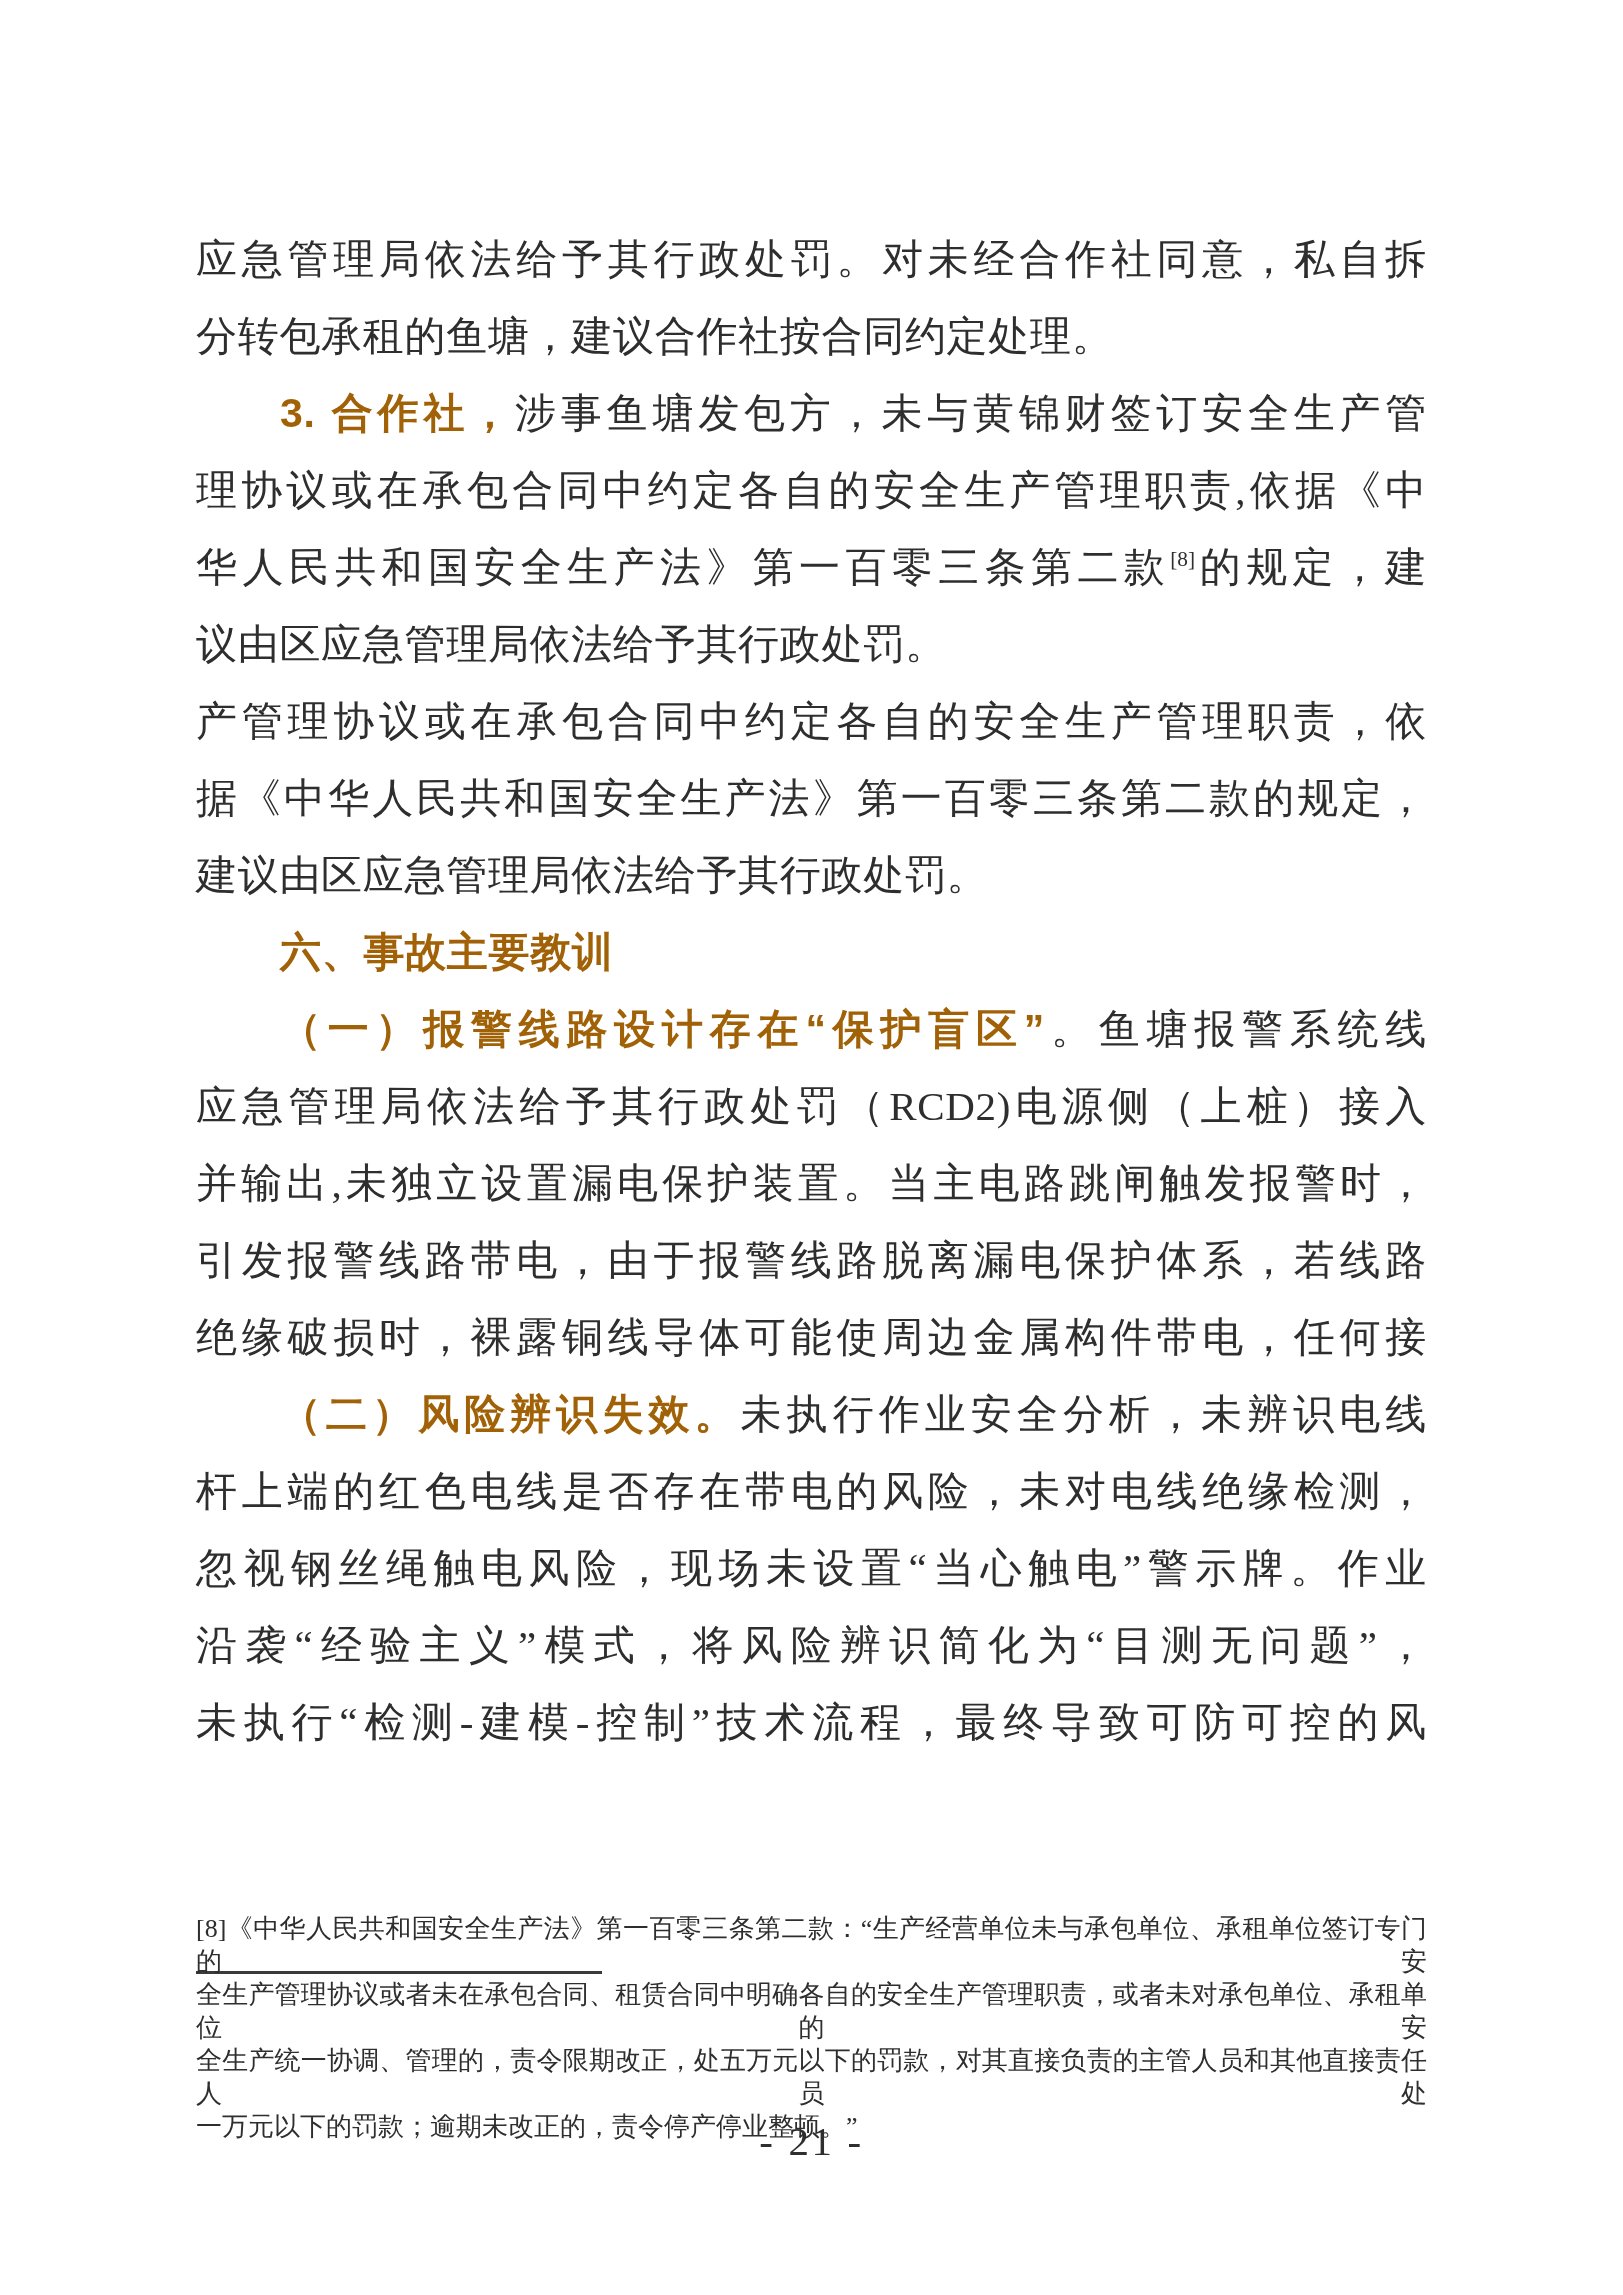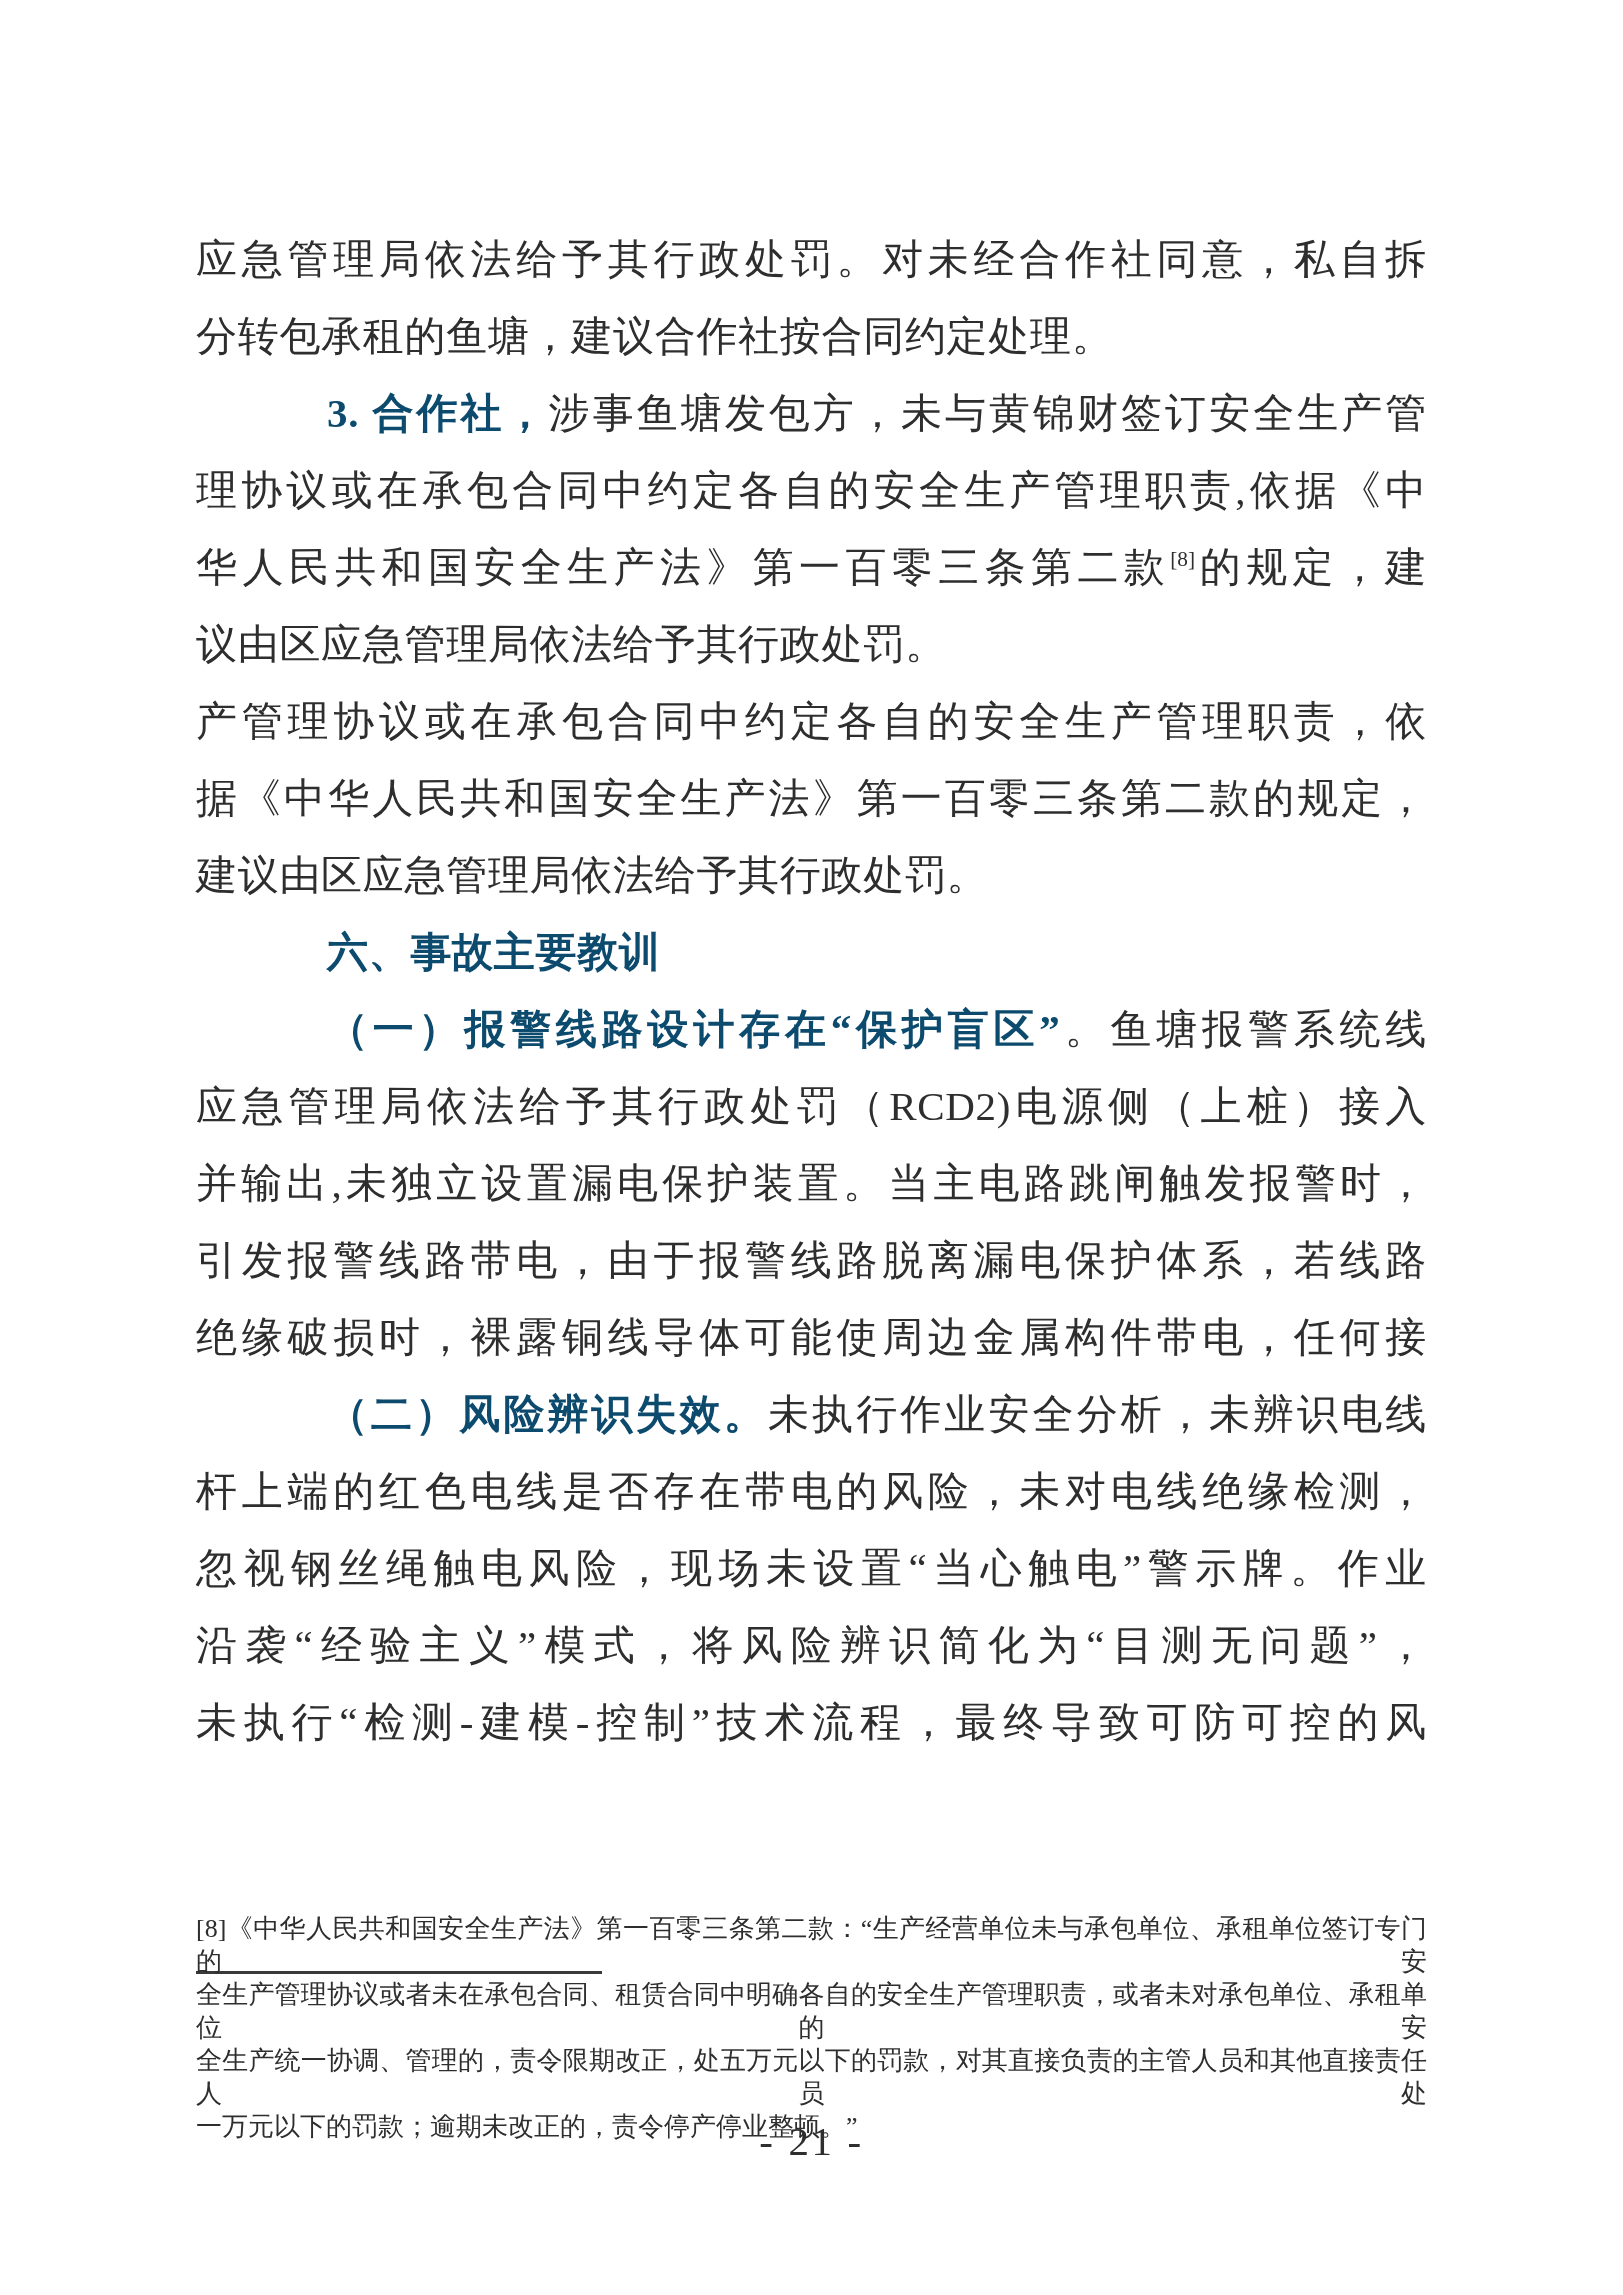--- a/index.html
+++ b/index.html
@@ -33,24 +33,23 @@
   }
   
   .line.full {
     white-space: normal;
     text-align: justify;
     text-align-last: justify;
   }
   .line.indent { padding-left: 84px; }
   .line.indent.full { padding-left: 0; text-indent: 84px; }
   .bold {
-    font-family: Liberation Serif, serif;
+    font-family: Liberation Sans, sans-serif;
     font-weight: 700;
-    color: #0c4a6e;
-    margin-left: 47px;
+    color: #a16207;
   }
   .sup {
     vertical-align: super;
     font-size: 0.52em;
     line-height: 0;
     letter-spacing: 0;
   }
   .footnote-rule {
     position: absolute;
     left: 196px;

